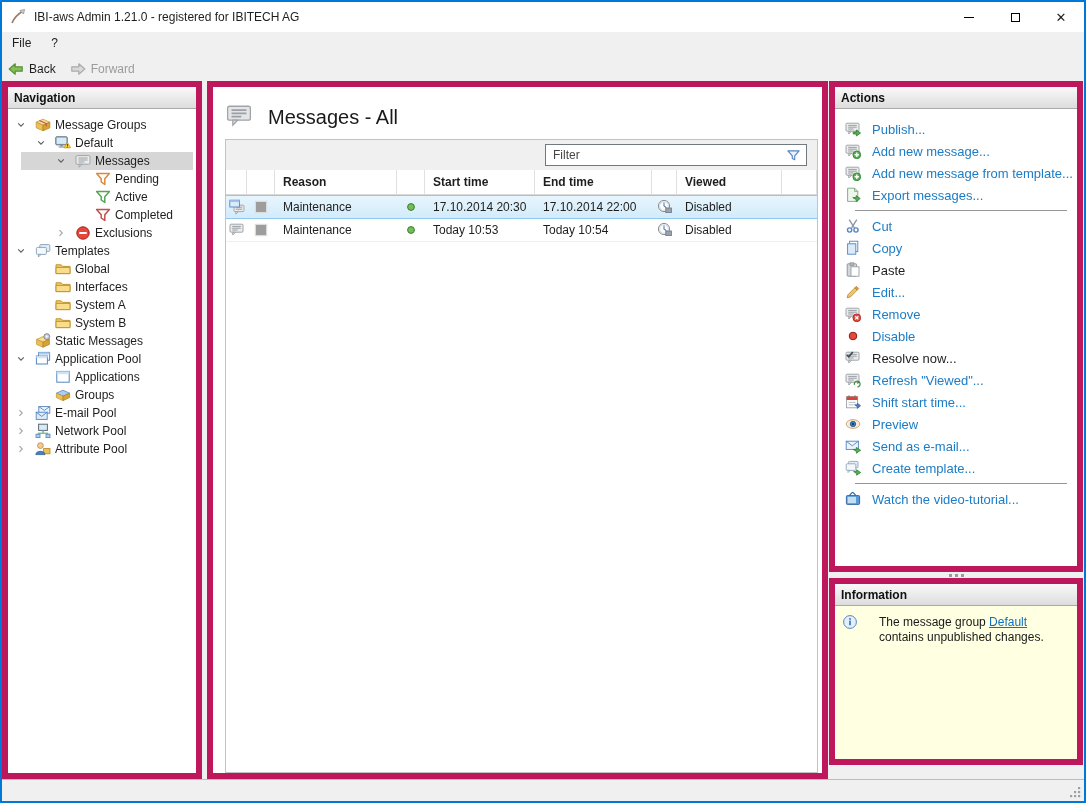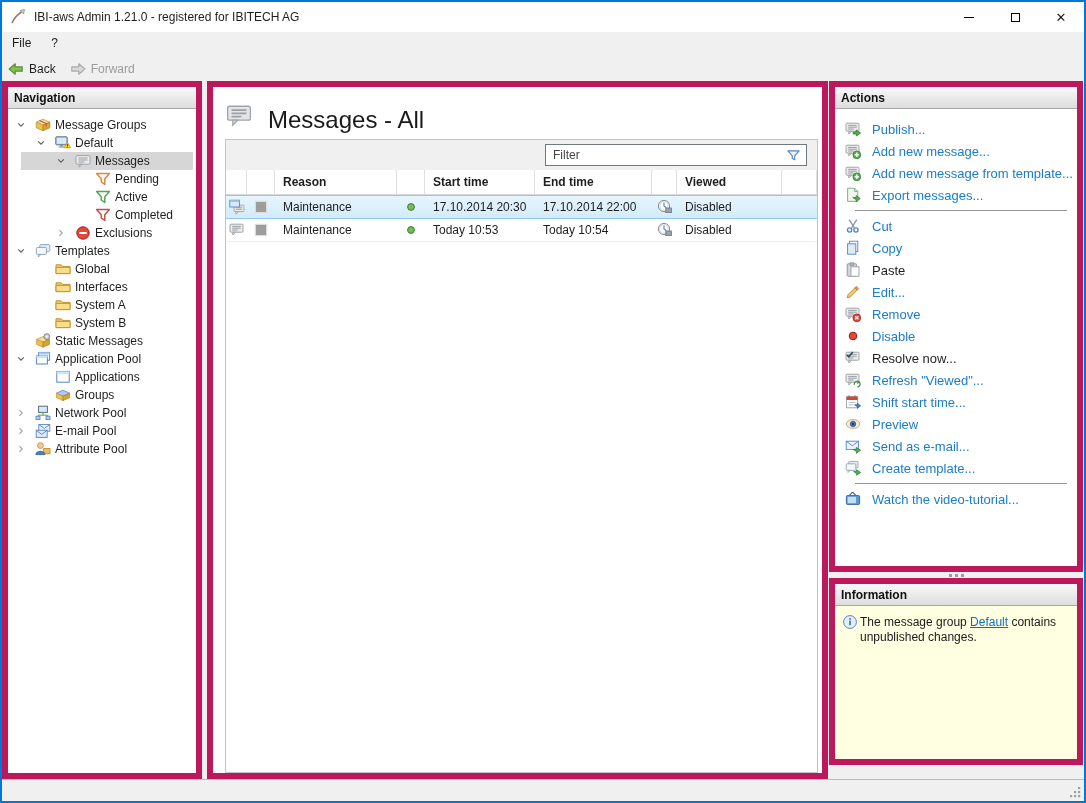--- a/index.html
+++ b/index.html
@@ -39,21 +39,21 @@
   .tree { position:relative; padding-top:7px; }
   .tree-row { position:relative; height:18px; cursor:pointer; }
   .tree-row .hl { position:absolute; left:13px; right:3px; top:0; bottom:0; background:#d6d6d6; }
   .tree-row svg.exp { position:absolute; top:4px; width:10px; height:10px; }
   .tree-row svg.tree-ic { position:absolute; top:1px; }
   .tree-label { position:absolute; top:2px; white-space:nowrap; }
   .tree-row > * { z-index:1; }
 
   
   .doc-title-icon { position:absolute; left:11px; top:15px; width:30px; height:26px; }
-  .doc-title { position:absolute; left:55px; top:19px; font-size:24px; color:#1a1a1a; }
+  .doc-title { position:absolute; left:55px; top:19px; font-size:20px; color:#1a1a1a; }
   .grid { position:absolute; left:12px; top:52px; width:593px; height:634px; border:1px solid #c3c3c3; background:#fff; }
   .filter-bar { position:relative; height:30px; background:#f0f0f0; }
   .filter-box { position:absolute; top:4px; right:10px; width:262px; height:22px; background:#fff; border:1px solid #707880; display:flex; align-items:center; }
   .filter-box input { flex:1; border:none; outline:none; font:inherit; padding:0 4px 0 7px; color:#333; background:transparent; }
   .filter-box input::placeholder { color:#444; opacity:1; }
   .filter-box svg { width:15px; height:15px; margin-right:5px; }
   .grid-header { display:flex; height:25px; border-bottom:1px solid #d9d9d9; background:#fff; font-weight:600; }
   .grid-header .hc { border-right:1px solid #e0e0e0; display:flex; align-items:center; padding-left:8px; }
   .grid-row { display:flex; height:23px; align-items:center; background:#fff; border-bottom:1px solid #efefef; cursor:pointer; }
   .grid-row.selected { background:linear-gradient(#e7f5fd,#d2ebfa); border-top:1px solid #8fc9ef; border-bottom:1px solid #8fc9ef; height:24px; }
@@ -61,21 +61,21 @@
   .cell.center { justify-content:center; }
   .cell.text { padding-left:8px; }
 
   
   .action-list { padding-top:9px; }
   .action { height:22px; display:flex; align-items:center; gap:11px; padding-left:10px; font-size:13px; color:#1c7cc5; cursor:pointer; white-space:nowrap; }
   .action.disabled { color:#1e1e1e; cursor:default; }
   .action-divider { border-top:1px solid #969696; margin:4px 10px 4px 20px; height:0; }
 
   
-  .info-body { position:absolute; left:0; right:0; top:22px; bottom:0; background:#ffffe1; display:flex; padding:9px 8px 0 7px; gap:2px; }
+  .info-body { position:absolute; left:0; right:0; top:22px; bottom:0; background:#ffffe1; display:flex; padding:9px 8px 0 7px; gap:21px; }
   .info-body svg { flex:0 0 16px; margin-top:-1px; }
   .info-text { line-height:15px; color:#1a1a1a; }
   .info-link { color:#0f6fc0; text-decoration:underline; cursor:pointer; }
 
   
   .statusbar { position:absolute; left:0; right:0; bottom:0; height:22px; background:#f0f0f0; border-top:1px solid #bcbcbc; }
   .grip { position:absolute; right:1px; bottom:1px; width:16px; height:16px; cursor:nwse-resize; }
 </style>
 </head>
 <body>
@@ -265,39 +265,39 @@
             <path d="M1.4 6.2v4.4L8 13.6V9.2z" fill="#eebf55" stroke="#c49a3a" stroke-width="0.8"></path>
             <path d="M14.6 6.2v4.4L8 13.6V9.2z" fill="#d9a234" stroke="#b3871f" stroke-width="0.8"></path>
           </svg>
           <span class="tree-label" style="left: 67px;">Groups</span>
         </div>
         <div class="tree-row">
           <svg viewBox="0 0 16 16" class="ic exp" style="left: 8px;">
             <path d="M5.5 3.5L10 8l-4.5 4.5" fill="none" stroke="#a6a6a6" stroke-width="1.8"></path>
           </svg>
           <svg viewBox="0 0 16 16" class="ic tree-ic" style="left: 27px;">
+            <rect x="3.8" y="1.6" width="11" height="6.6" fill="#eef4fb" stroke="#5585c2" stroke-width="0.9"></rect>
+            <path d="M3.8 1.6l5.5 3.8 5.5-3.8" fill="none" stroke="#5585c2" stroke-width="0.9"></path>
+            <rect x="1.2" y="7.2" width="11" height="7.2" fill="#dcebf8" stroke="#5585c2" stroke-width="0.9"></rect>
+            <path d="M1.2 7.2l5.5 4.2 5.5-4.2" fill="none" stroke="#5585c2" stroke-width="0.9"></path>
+          </svg>
+          <span class="tree-label" style="left: 47px;">E-mail Pool</span>
+        </div>
+        <div class="tree-row">
+          <svg viewBox="0 0 16 16" class="ic exp" style="left: 8px;">
+            <path d="M5.5 3.5L10 8l-4.5 4.5" fill="none" stroke="#a6a6a6" stroke-width="1.8"></path>
+          </svg>
+          <svg viewBox="0 0 16 16" class="ic tree-ic" style="left: 27px;">
             <rect x="3.6" y="1.2" width="8.8" height="6.2" fill="#d6ebfa" stroke="#5d6a76"></rect>
             <rect x="6.8" y="7.4" width="2.4" height="1.2" fill="#8b97a1"></rect>
             <path d="M8 8.6v1.6M3.2 10.2h9.6M3.2 10.2v1.4M12.8 10.2v1.4" stroke="#56a556" fill="none"></path>
             <rect x="1" y="11.2" width="4" height="3.4" fill="#aecdec" stroke="#5585c2" stroke-width="0.8"></rect>
             <rect x="11" y="11.2" width="4" height="3.4" fill="#aecdec" stroke="#5585c2" stroke-width="0.8"></rect>
           </svg>
           <span class="tree-label" style="left: 47px;">Network Pool</span>
-        </div>
-        <div class="tree-row">
-          <svg viewBox="0 0 16 16" class="ic exp" style="left: 8px;">
-            <path d="M5.5 3.5L10 8l-4.5 4.5" fill="none" stroke="#a6a6a6" stroke-width="1.8"></path>
-          </svg>
-          <svg viewBox="0 0 16 16" class="ic tree-ic" style="left: 27px;">
-            <rect x="3.8" y="1.6" width="11" height="6.6" fill="#eef4fb" stroke="#5585c2" stroke-width="0.9"></rect>
-            <path d="M3.8 1.6l5.5 3.8 5.5-3.8" fill="none" stroke="#5585c2" stroke-width="0.9"></path>
-            <rect x="1.2" y="7.2" width="11" height="7.2" fill="#dcebf8" stroke="#5585c2" stroke-width="0.9"></rect>
-            <path d="M1.2 7.2l5.5 4.2 5.5-4.2" fill="none" stroke="#5585c2" stroke-width="0.9"></path>
-          </svg>
-          <span class="tree-label" style="left: 47px;">E-mail Pool</span>
         </div>
         <div class="tree-row">
           <svg viewBox="0 0 16 16" class="ic exp" style="left: 8px;">
             <path d="M5.5 3.5L10 8l-4.5 4.5" fill="none" stroke="#a6a6a6" stroke-width="1.8"></path>
           </svg>
           <svg viewBox="0 0 16 16" class="ic tree-ic" style="left: 27px;">
             <rect x="8.6" y="7.6" width="6.4" height="5.2" fill="#eebf55" stroke="#b3871f" stroke-width="0.8"></rect>
             <circle cx="5.4" cy="4.6" r="2.9" fill="#f5c98f" stroke="#b58a4f" stroke-width="0.8"></circle>
             <path d="M0.8 13.6c0-4.4 9.2-4.4 9.2 0z" fill="#4a7fc1" stroke="#2d5f9e" stroke-width="0.8"></path>
           </svg>

